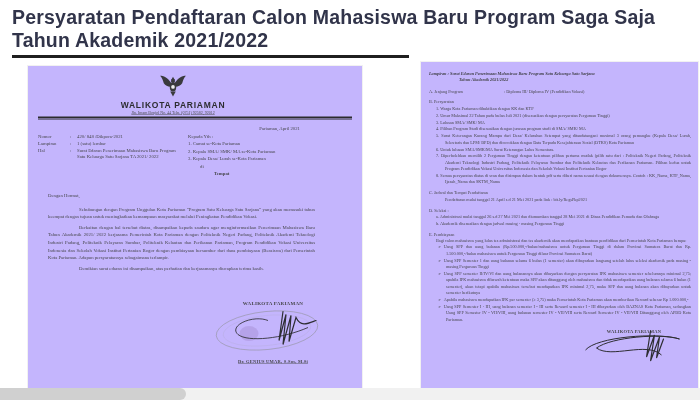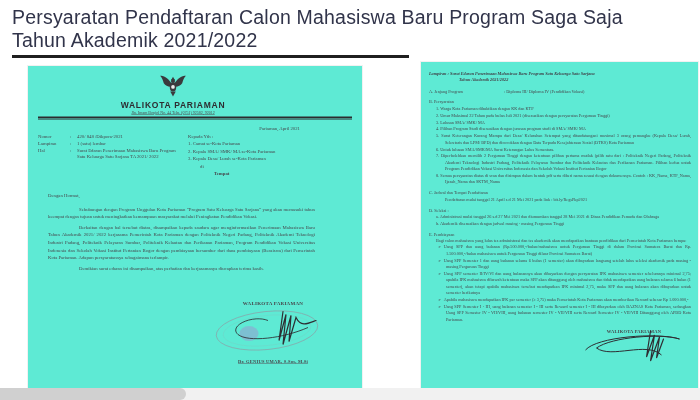--- a/index.html
+++ b/index.html
@@ -1,25 +1,25 @@
 <!DOCTYPE html>
 <html><head>
 <meta charset="utf-8">
 <style>
   html,body{margin:0;padding:0;background:#fff;}
   .canvas{position:relative;width:700px;height:400px;background:#ffffff;overflow:hidden;
           font-family:"Liberation Sans",sans-serif;}
 
   
   .headline{position:absolute;left:12px;top:6px;width:648px;
-            font-size:19.5px;line-height:1.2;font-weight:400;color:#31344a;letter-spacing:.2px;}
+            font-size:19.5px;line-height:1.2;font-weight:700;color:#31344a;letter-spacing:.2px;}
   .headline-rule{position:absolute;left:12px;top:55px;width:397px;height:3px;background:#1f1f1f;}
 
   
-  .page{position:absolute;background:#5eead4;overflow:hidden;box-shadow:0 0 0 1px #f1f1f1;}
+  .page{position:absolute;background:#c4b5fd;overflow:hidden;box-shadow:0 0 0 1px #f1f1f1;}
   .page-left{left:28px;top:66px;width:334px;height:334px;}
   .page-right{left:421px;top:62px;width:277px;height:332px;}
   .scalewrap{transform:scale(.5);transform-origin:0 0;color:#46464b;
              font-family:"Liberation Serif",serif;filter:blur(.35px);}
   .page-left  .scalewrap{width:668px;padding:16px 20px 0 20px;box-sizing:border-box;}
   .page-right .scalewrap{width:554px;padding:16px 14px 0 16px;box-sizing:border-box;}
 
   
   .letterhead{text-align:center;width:86%;}
   .lh-office{font-family:"Liberation Sans",sans-serif;font-weight:700;font-size:17px;

